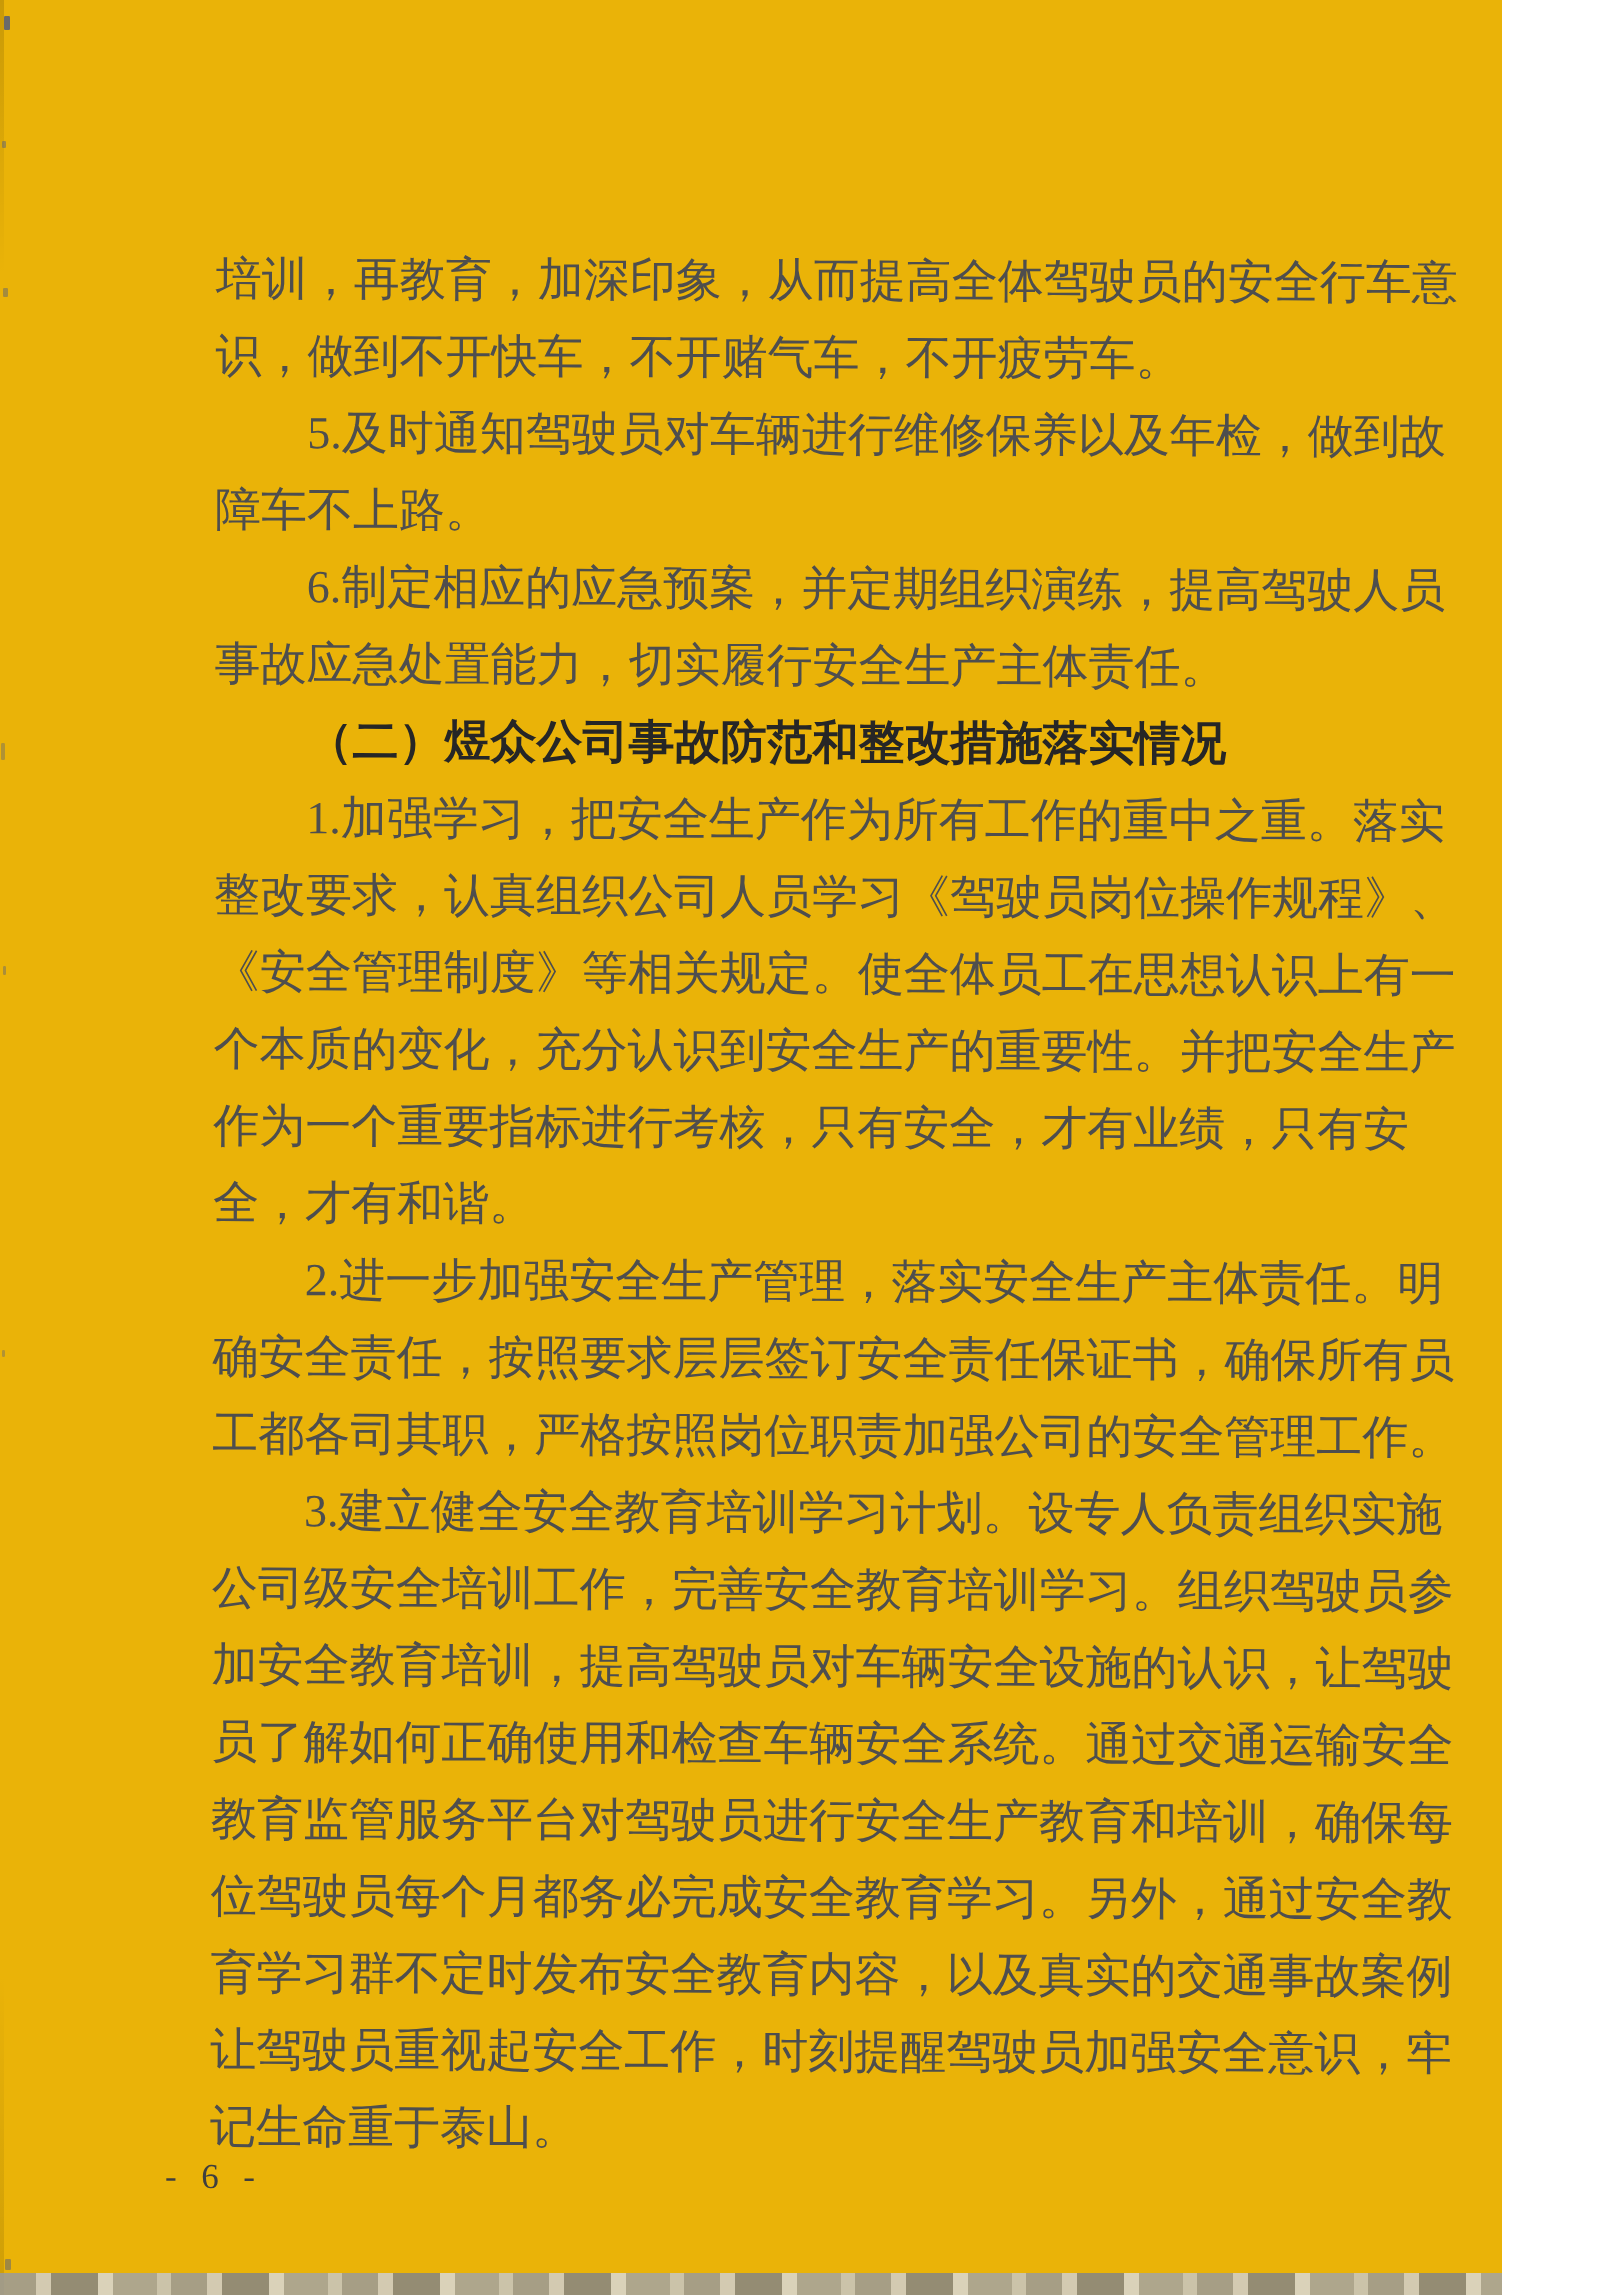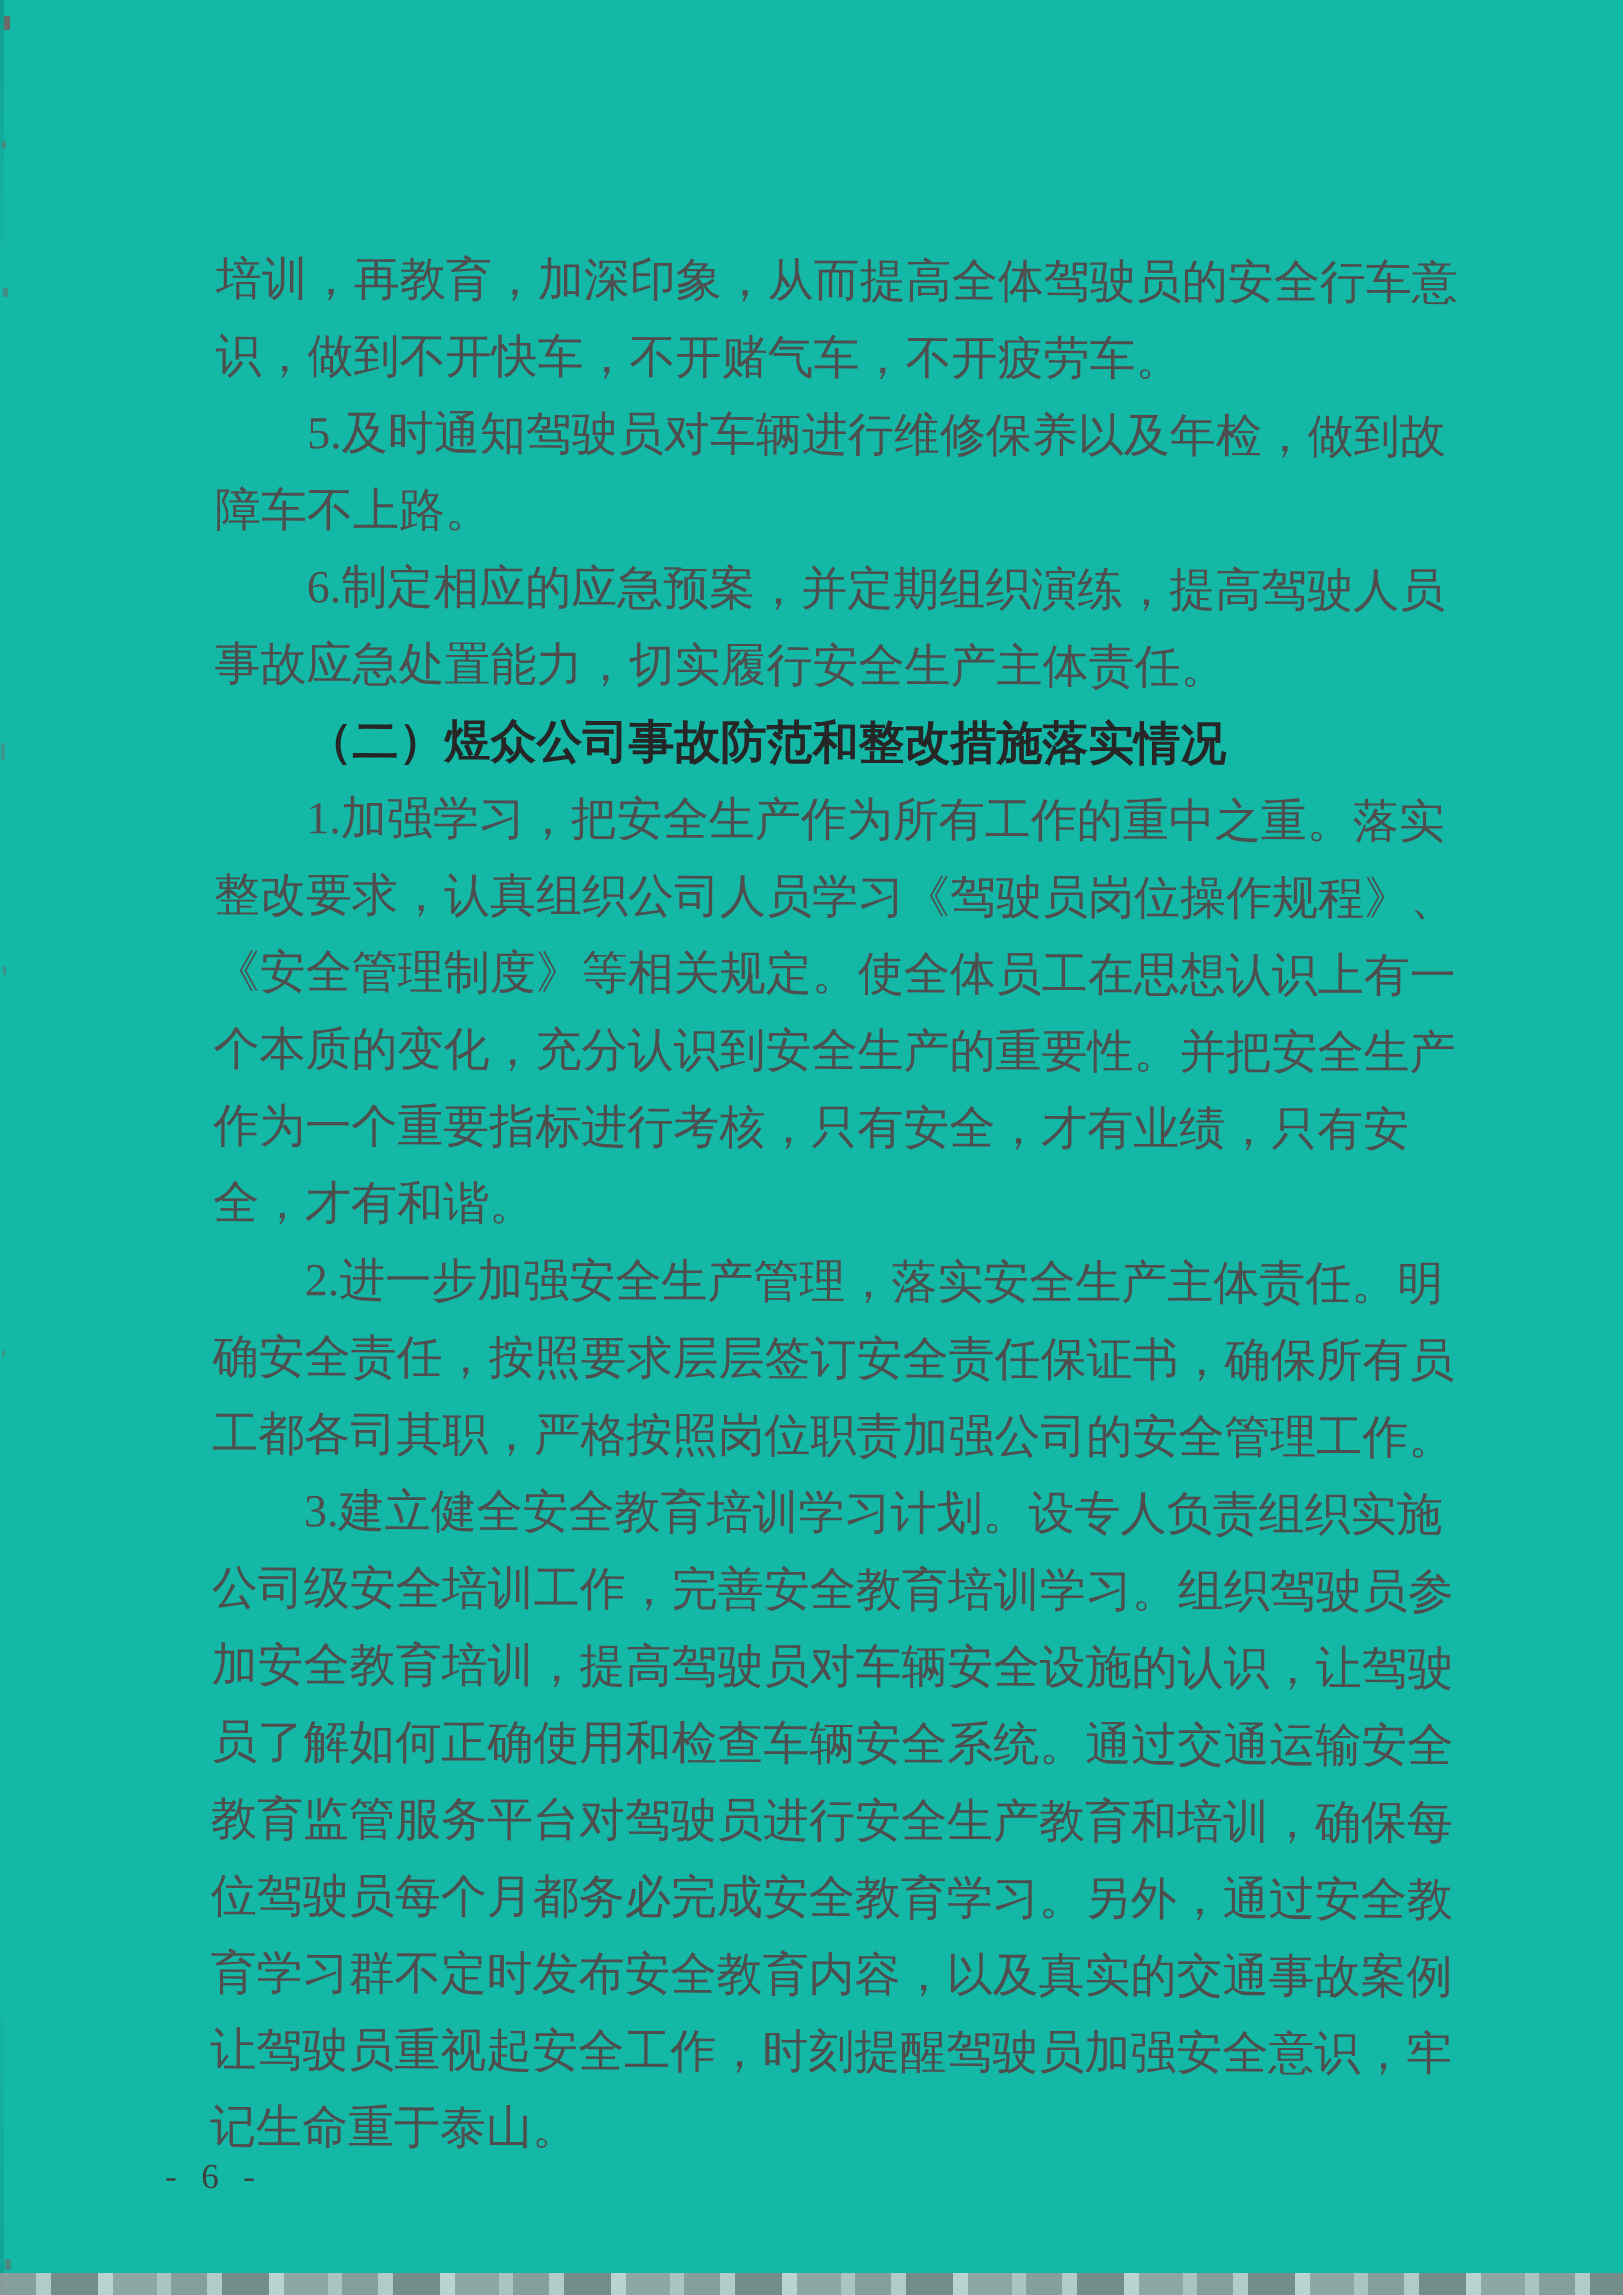--- a/index.html
+++ b/index.html
@@ -2,23 +2,23 @@
 <html style="font-size:10.5px"><head>
 <meta charset="utf-8">
 <style>
   html, body {
     margin: 0;
     padding: 0;
     background: #ffffff;
   }
   .page {
     position: relative;
-    width: 1623px;
+    width: 1502px;
     height: 2295px;
-    background: #14b8a6;
+    background: #eab308;
     overflow: hidden;
     font-family: "Liberation Serif", "DejaVu Serif", serif;
   }
   .text-layer {
     position: absolute;
     left: 216px;
     top: 240px;
     width: 1250px;
     transform: rotate(0.18deg);
     transform-origin: 0 0;

